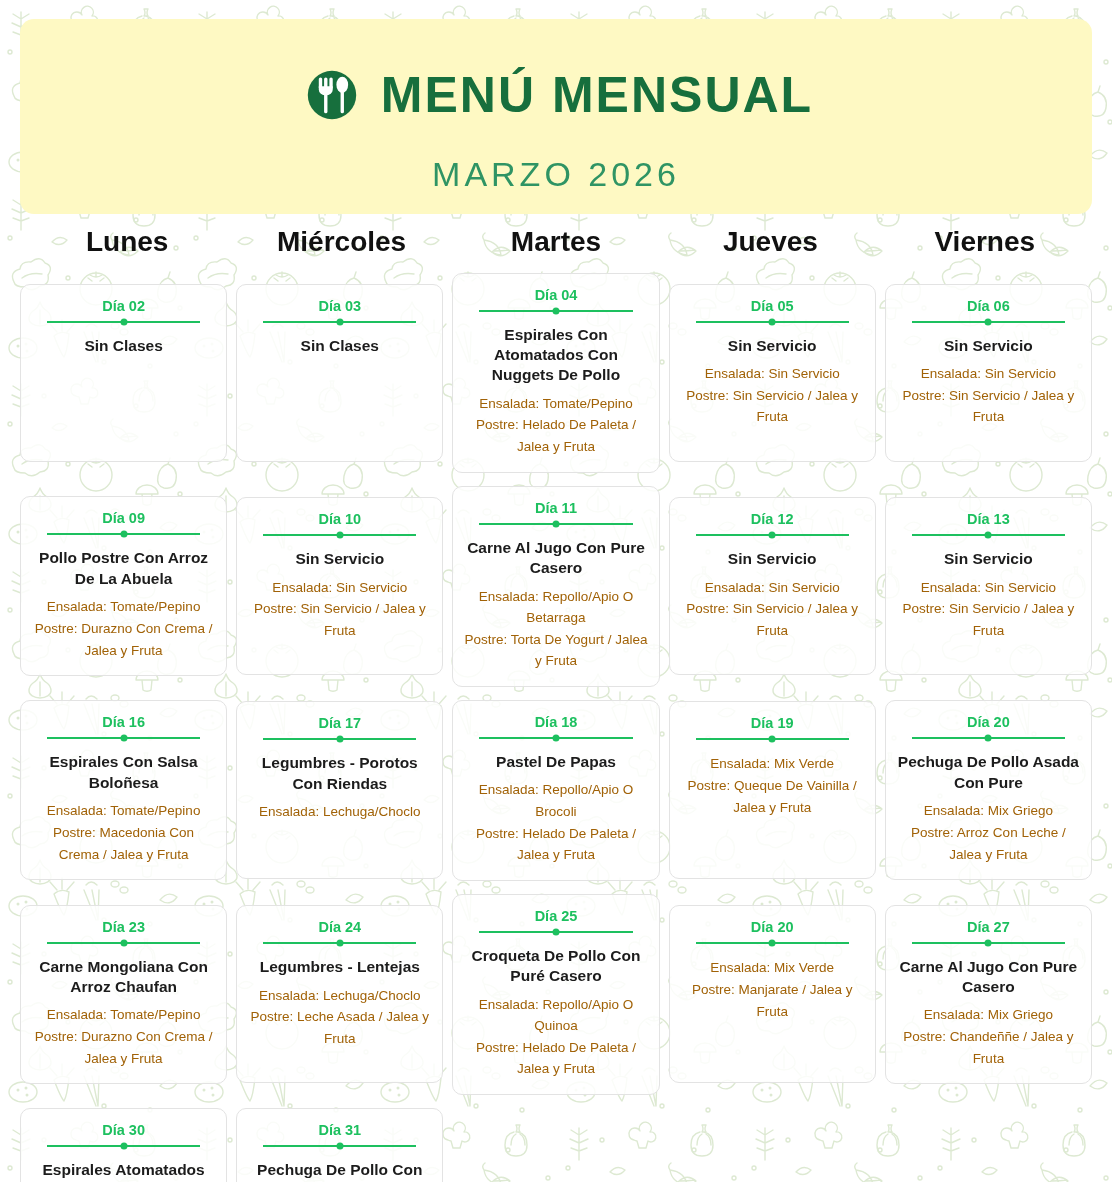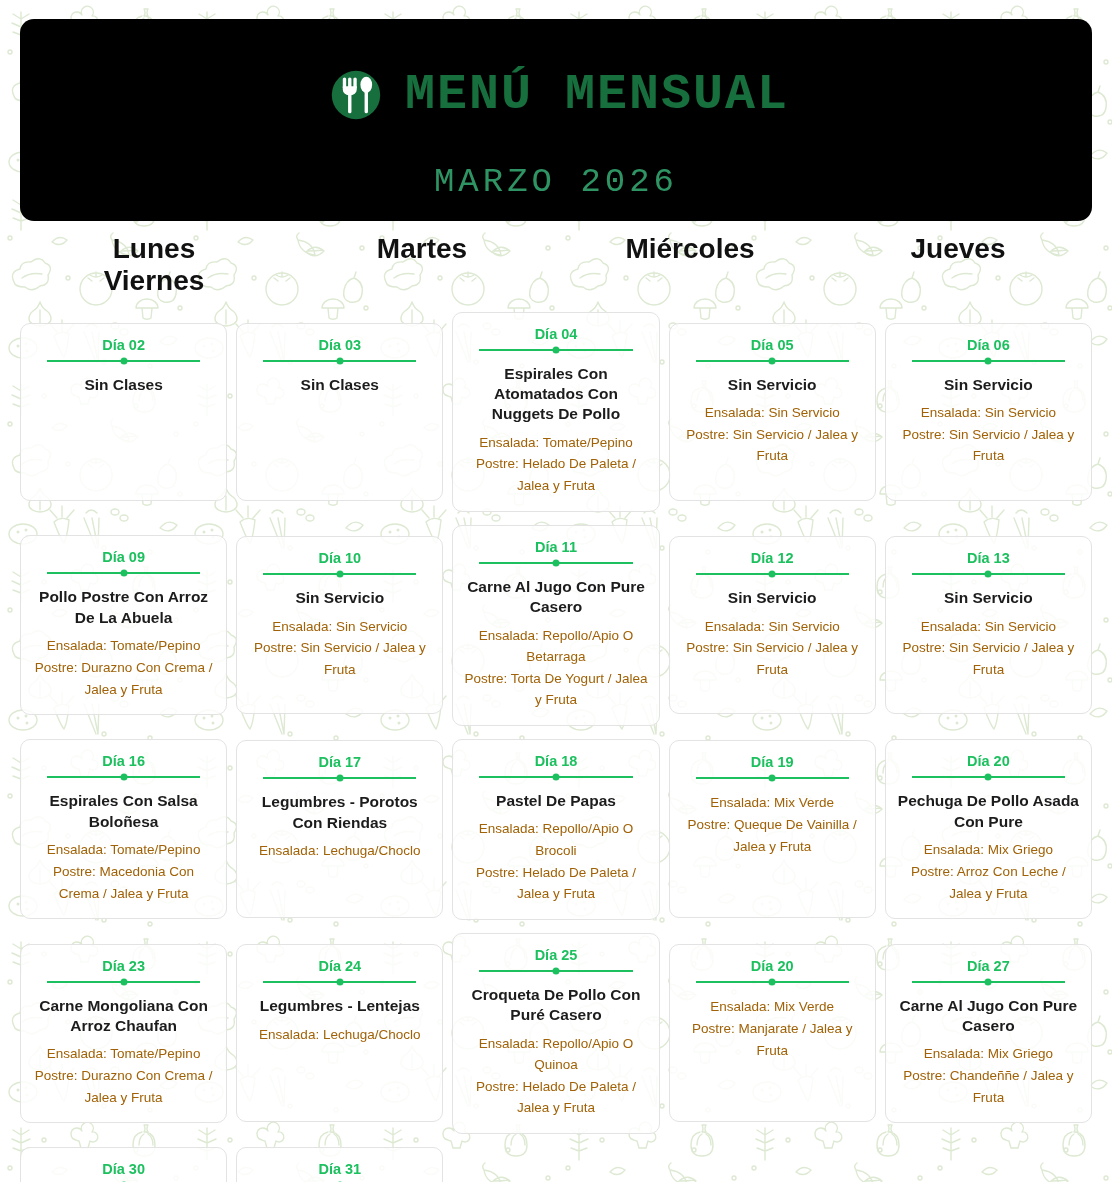--- a/index.html
+++ b/index.html
@@ -14,44 +14,42 @@
   .bg-layer {
     position: absolute; top: 0; left: 0;
     width: 1112px; height: 1182px;
     z-index: 0;
   }
   .content { position: relative; z-index: 1; }
 
   
   .header-panel {
     margin: 19px 20px 0;
-    background: #000000;
+    background: #fef9c3;
     border-radius: 14px;
     padding: 16px 0 20px;
     text-align: center;
-    font-family: Liberation Mono, monospace;
   }
   .title-row {
     display: flex; align-items: center; justify-content: center;
     gap: 16px;
   }
   .logo { width: 66px; height: 66px; flex: 0 0 auto; }
   .app-title {
     font-size: 50px; font-weight: 900; letter-spacing: 2px;
     color: #176f3d; line-height: 1.05;
   }
   .app-subtitle {
-    margin-top: 8px;
     font-size: 34px; font-weight: 400; letter-spacing: 4px;
     color: #2f9464;
   }
 
   
   .weekdays {
-    display: grid; grid-template-columns: repeat(4, 1fr);
+    display: grid; grid-template-columns: repeat(5, 1fr);
     padding: 0 20px; margin-top: 12px;
   }
   .weekday {
     text-align: center;
     font-size: 28px; font-weight: 800; color: #111111;
   }
 
   
   .grid {
     display: grid; grid-template-columns: repeat(5, 1fr);
@@ -165,22 +163,22 @@
           <rect x="56.7" y="39" width="4.6" height="31" rx="2.3"></rect>
         </g>
       </svg>
       <h1 class="app-title">MENÚ MENSUAL</h1>
     </div>
     <div class="app-subtitle">MARZO 2026</div>
   </header>
 
   <div class="weekdays">
     <div class="weekday">Lunes</div>
+    <div class="weekday">Miércoles</div>
     <div class="weekday">Martes</div>
-    <div class="weekday">Miércoles</div>
     <div class="weekday">Jueves</div>
     <div class="weekday">Viernes</div>
   </div>
 
   <div class="grid" id="cards-grid">
     <div class="card">
       <div class="day-label">Día 02</div>
       <div class="day-divider"></div>
       <div class="main-dish">Sin Clases</div>
       <div class="meta-line"></div>
@@ -303,20 +301,21 @@
       <div class="main-dish">Carne Mongoliana Con Arroz Chaufan</div>
       <div class="meta-line">Ensalada: Tomate/Pepino</div>
       <div class="meta-line">Postre: Durazno Con Crema / Jalea y Fruta</div>
     </div>
 
     <div class="card">
       <div class="day-label">Día 24</div>
       <div class="day-divider"></div>
       <div class="main-dish">Legumbres - Lentejas</div>
       <div class="meta-line">Ensalada: Lechuga/Choclo</div>
+      <div class="meta-line">Postre: Leche Asada / Jalea y Fruta</div>
     </div>
 
     <div class="card">
       <div class="day-label">Día 25</div>
       <div class="day-divider"></div>
       <div class="main-dish">Croqueta De Pollo Con Puré Casero</div>
       <div class="meta-line">Ensalada: Repollo/Apio O Quinoa</div>
       <div class="meta-line">Postre: Helado De Paleta / Jalea y Fruta</div>
     </div>
 

